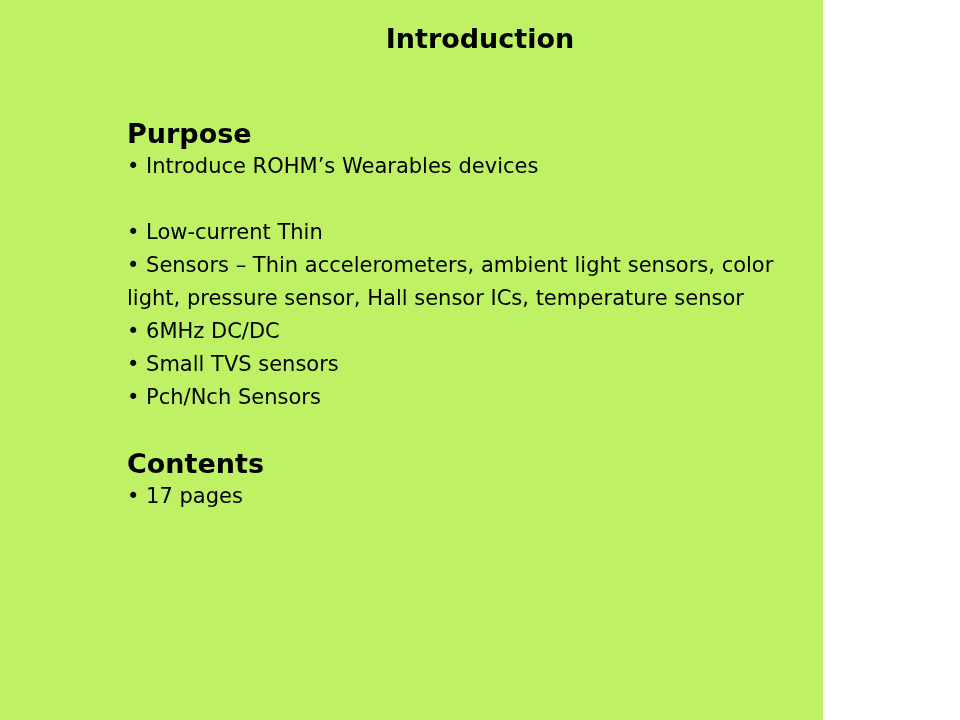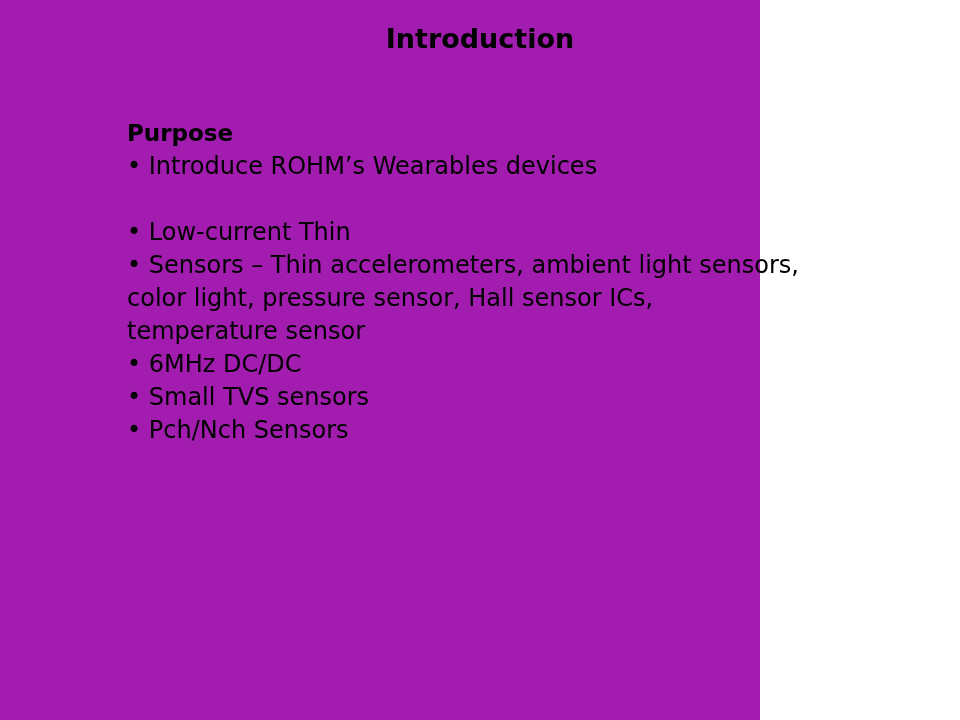--- a/index.html
+++ b/index.html
@@ -9,51 +9,51 @@
   body {
     width: 960px;
     height: 720px;
     background: #ffffff;
     font-family: "DejaVu Sans", sans-serif;
     color: #000000;
     overflow: hidden;
   }
   .slide {
     position: relative;
-    width: 760px;
+    width: 823px;
     height: 720px;
-    background: #a21caf;
+    background: #bef264;
   }
   .slide-title {
     position: absolute;
     top: 22px;
     left: 0;
     width: 960px;
     text-align: center;
     font-size: 27px;
     font-weight: bold;
     line-height: 34px;
     letter-spacing: 0px;
     color: #000000;
   }
   .body-block {
     position: absolute;
     top: 117px;
     left: 127px;
     width: 680px;
   }
   .line {
-    font-size: 24px;
+    font-size: 21px;
     line-height: 33px;
     color: #000000;
     white-space: pre-wrap;
   }
   .line.heading {
     font-weight: bold;
-    font-size: 23px;
+    font-size: 27px;
   }
   .line.spacer {
     height: 33px;
     line-height: 33px;
     font-size: 21.5px;
   }
   .line.wrap {
     
     text-indent: 0;
   }
@@ -73,15 +73,17 @@
     <div class="line spacer">&nbsp;</div>
 
     <div class="line">• Low-current Thin</div>
     <div class="line wrap">• Sensors – Thin accelerometers, ambient light sensors, color light, pressure sensor, Hall sensor ICs, temperature sensor</div>
     <div class="line">• 6MHz DC/DC</div>
     <div class="line">• Small TVS sensors</div>
     <div class="line">• Pch/Nch Sensors</div>
 
     <div class="line spacer">&nbsp;</div>
 
+    <div class="line heading">Contents</div>
+    <div class="line">• 17 pages</div>
 
   </div>
 </div>
 
 </body></html>

